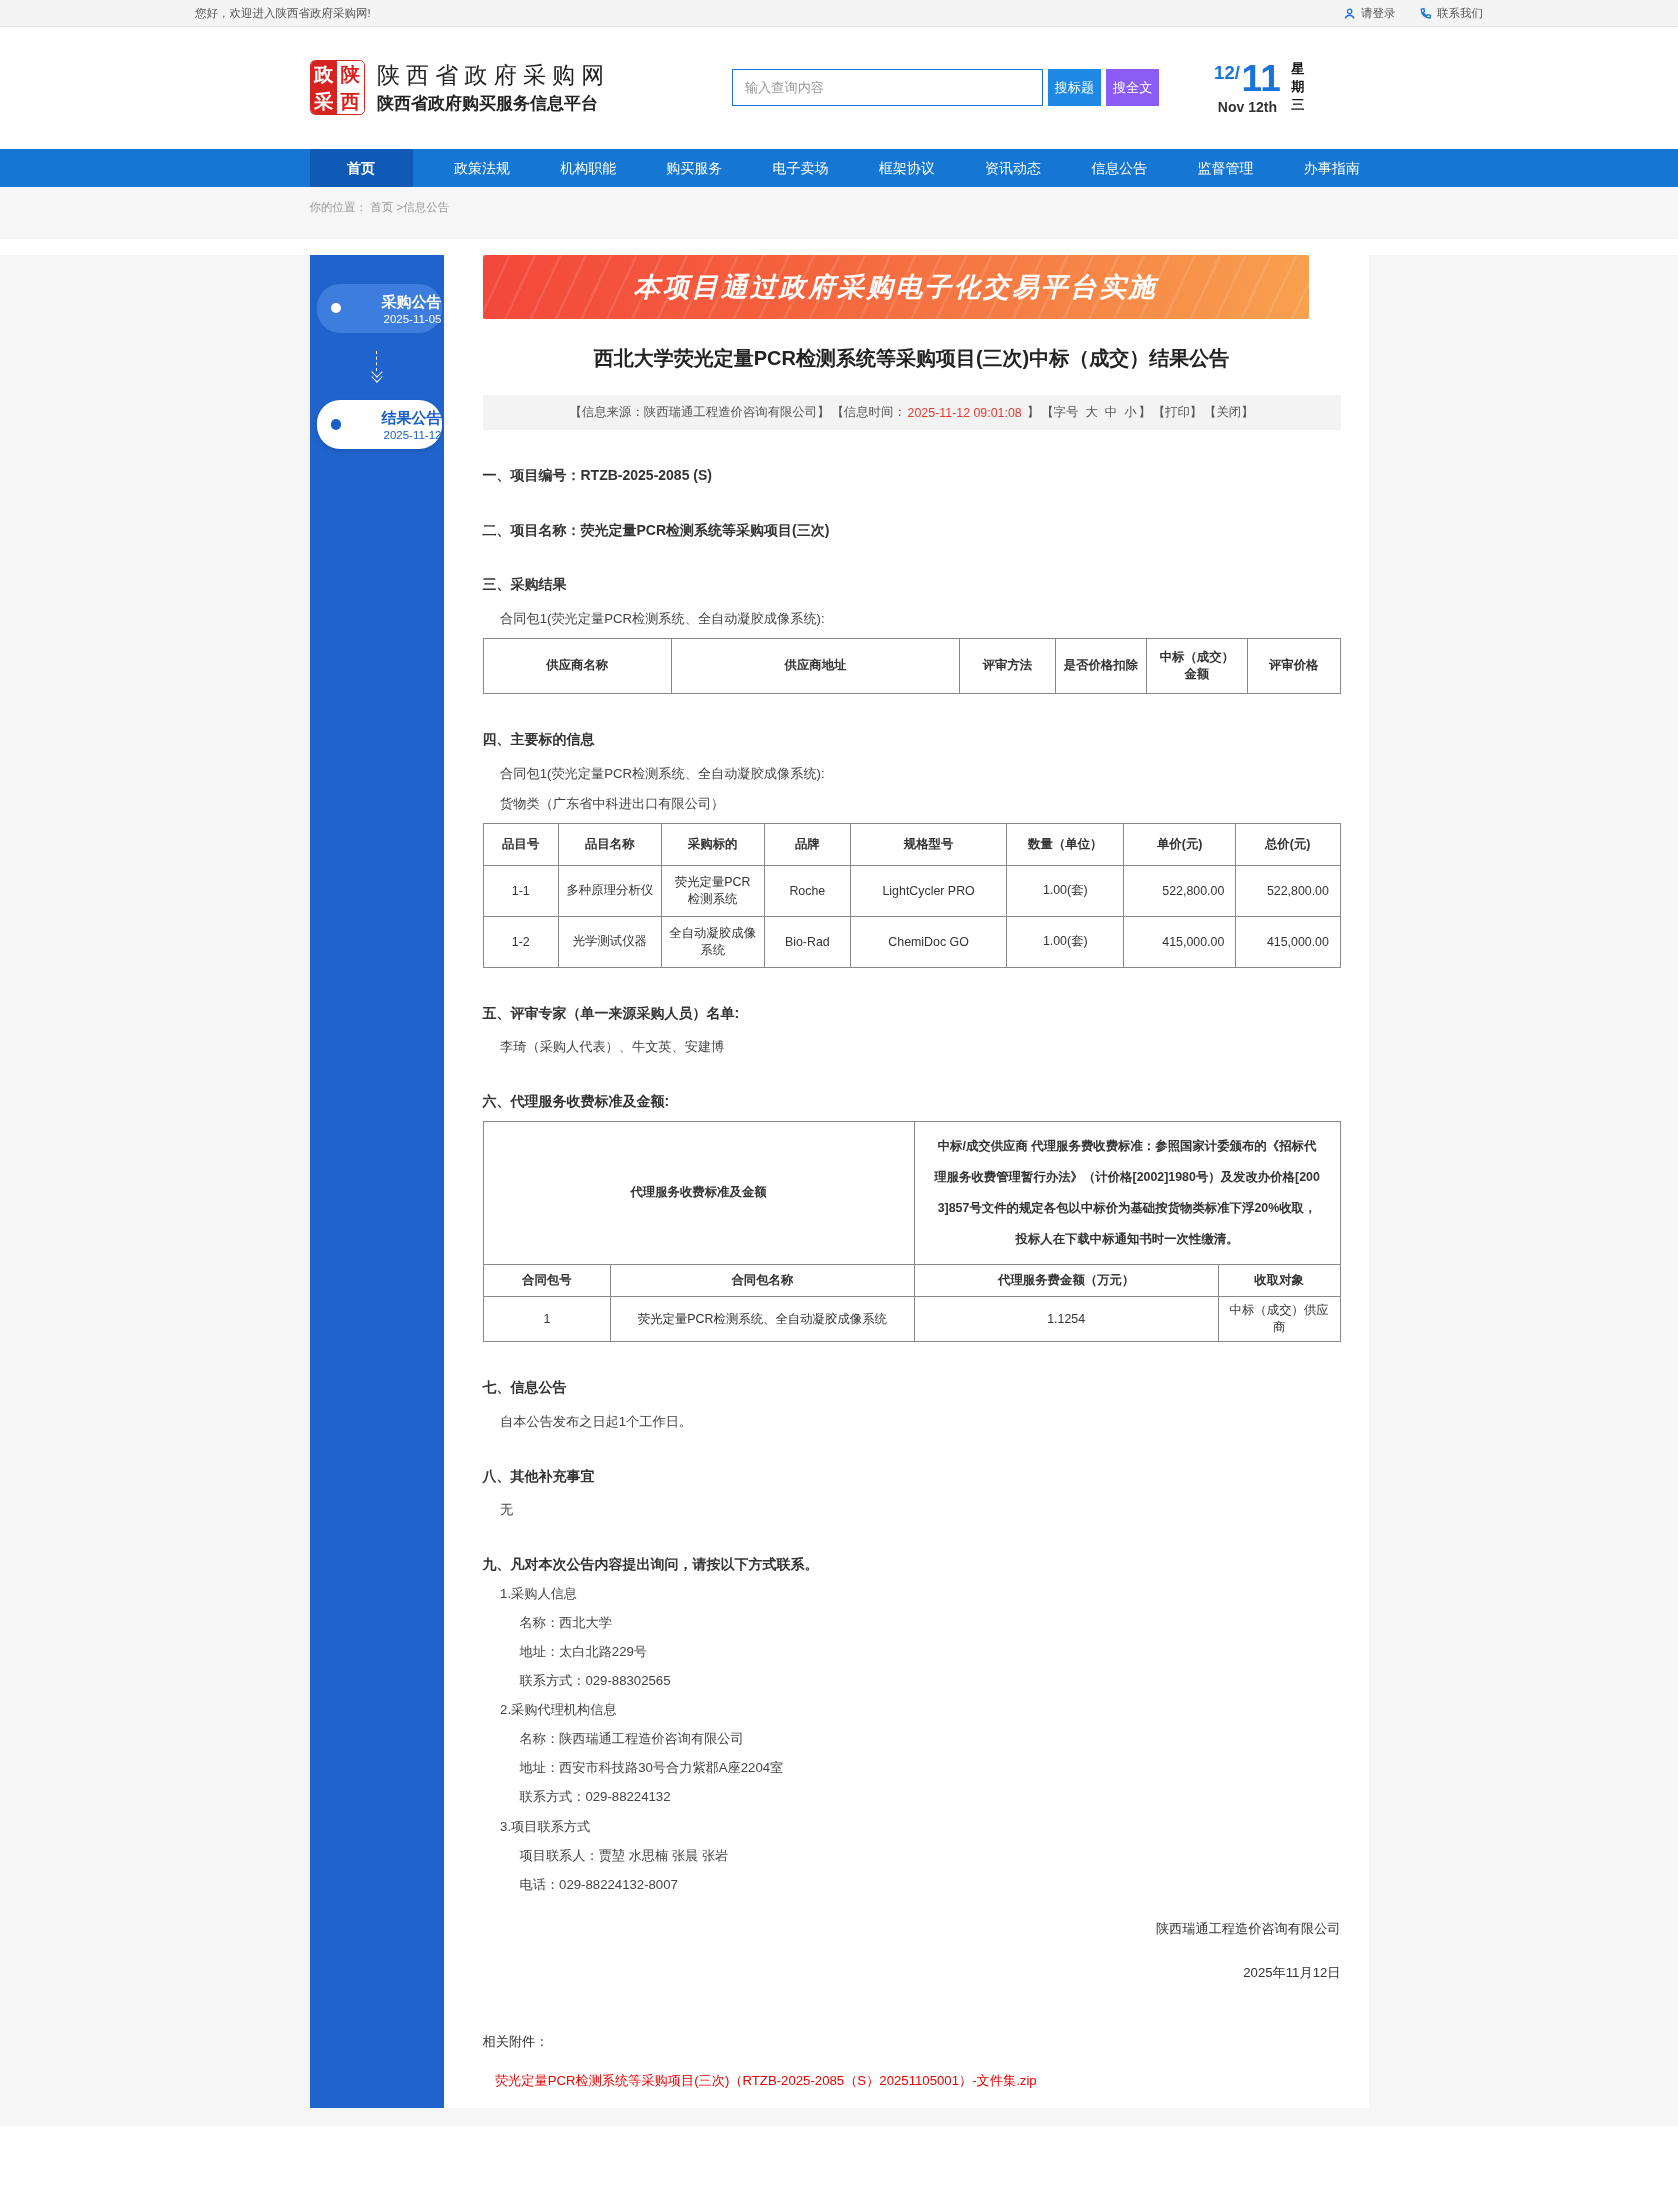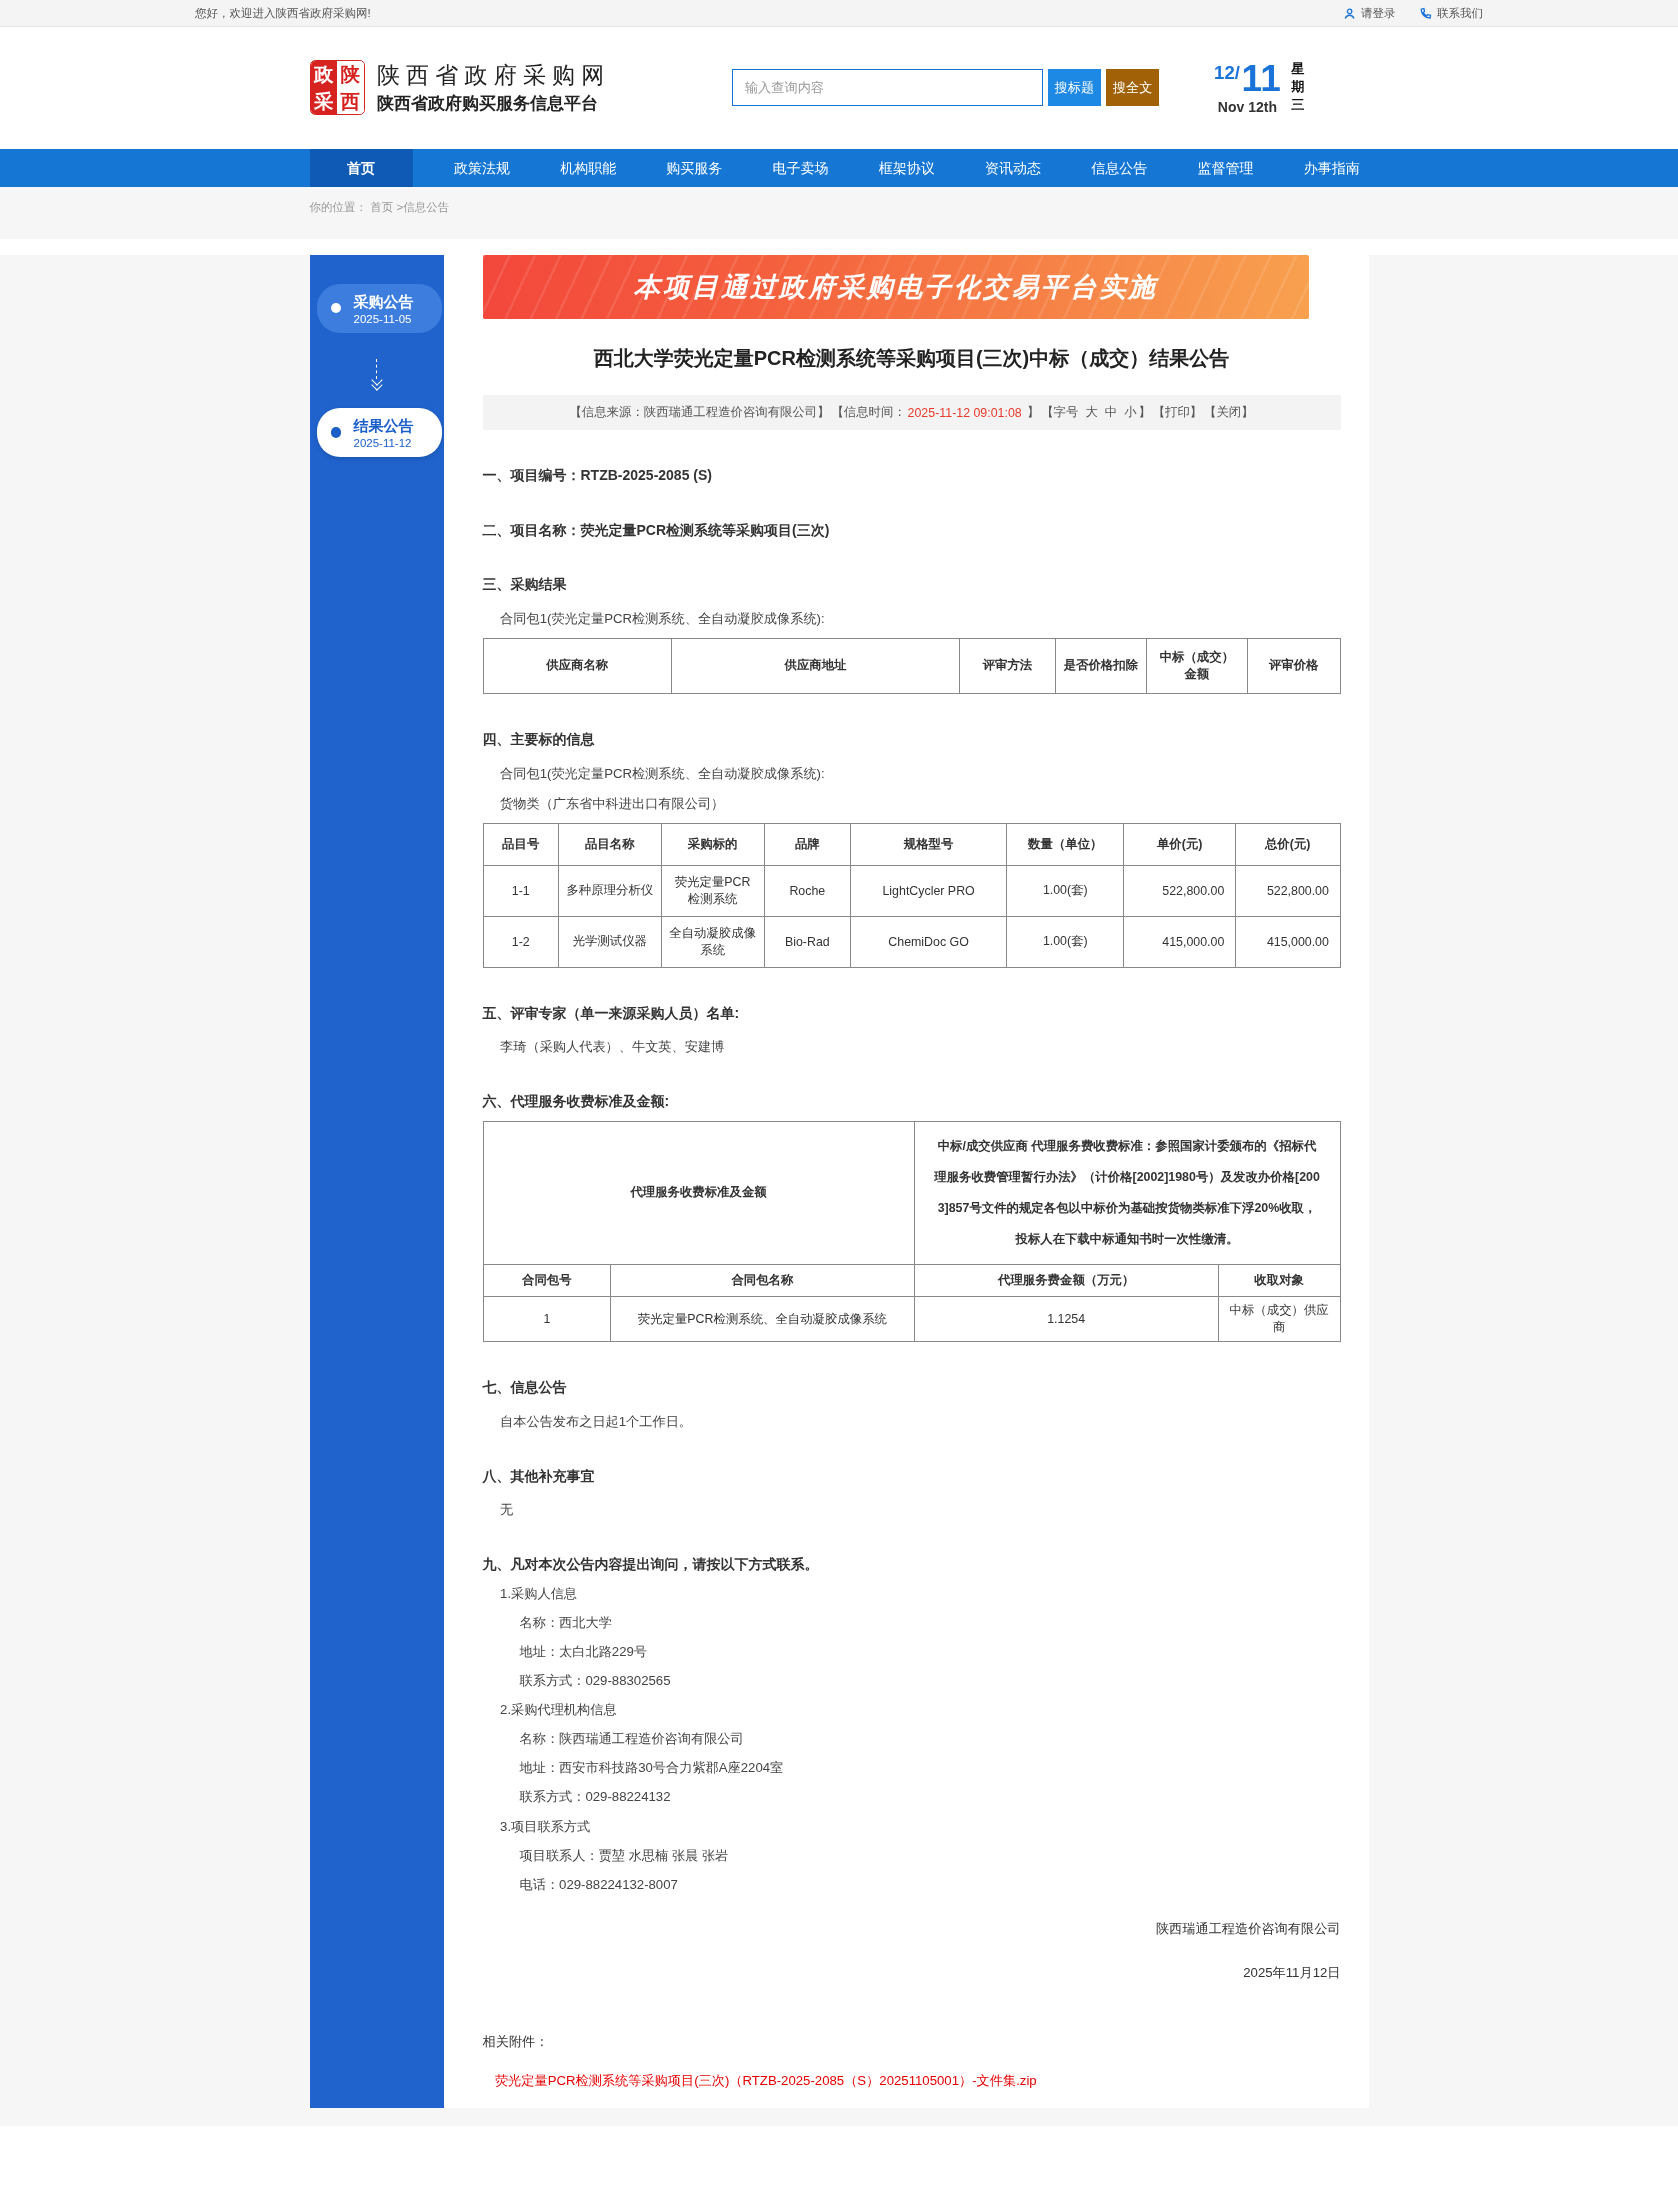--- a/index.html
+++ b/index.html
@@ -25,21 +25,21 @@
   .seal .r { background:#d6231f; color:#fff; }
   .seal .w { background:#fff; color:#d6231f; }
   .site-names { line-height:1.25; }
   .site-title { font-size:23px; font-weight:normal; color:#222; letter-spacing:6.2px; }
   .site-sub { font-size:17px; font-weight:bold; color:#222; margin-top:3.5px; }
   .search-area { display:flex; align-items:center; margin-left:121px; }
   .search-input { width:311px; height:37px; border:1.8px solid #1a73d9; padding:0 12.4px; font-size:13.2px; color:#333; outline:none; }
   .search-input::placeholder { color:#999; }
   .sbtn { height:37px; width:53px; border:none; color:#fff; font-size:13.2px; margin-left:5.3px; cursor:pointer; }
   .sbtn.title { background:#1e88e5; }
-  .sbtn.full { background:#a16207; }
+  .sbtn.full { background:#8b5cf6; }
   .date-block { margin-left:55px; display:flex; align-items:flex-start; }
   .date-mid { text-align:center; }
   .date-top { display:flex; align-items:flex-start; justify-content:center; color:#1a73d9; font-weight:bold; }
   .date-month { font-size:18.5px; line-height:1.4; }
   .date-day { font-size:37px; line-height:1; margin-left:1.8px; }
   .date-en { font-size:14px; font-weight:bold; color:#333; margin-top:1.8px; }
   .weekday { margin-left:10.6px; font-size:13.2px; font-weight:bold; color:#111; width:16px; line-height:1.35; word-break:break-all; }
 
   
   .nav { height:38px; background:#1577d3; }
@@ -49,21 +49,21 @@
 
   
   .crumbbar { height:52px; background:#f6f6f6; }
   .crumbbar .wrap { padding-top:13.2px; font-size:11.5px; color:#999; }
   .crumbbar a { color:#999; text-decoration:none; cursor:pointer; }
 
   
   .content-outer { background:#f6f6f6; padding-bottom:18.5px; }
   .card { width:1059px; margin:0 auto; background:#fff; position:relative; min-height:1809px; padding-bottom:17.6px; }
   .sidebar { position:absolute; left:0; top:0; bottom:0; width:134px; background:#2063cd; }
-  .side-pill { position:relative; margin:29px 0 8px 7px; width:125px; border-radius:23px; padding:8px 0 8px 37px; cursor:pointer; }
+  .side-pill { position:relative; margin:29px 0 0 7px; width:125px; border-radius:23px; padding:8px 0 8px 37px; cursor:pointer;text-align:right; }
   .side-pill .dot { position:absolute; left:14px; top:50%; margin-top:-5.3px; width:10.6px; height:10.6px; border-radius:50%; }
   .side-pill.first { background:#3c7ddd; color:#fff; }
   .side-pill.first .dot { background:#fff; }
   .side-pill.active { background:#fff; color:#1a5fc8; margin-top:0; box-shadow:0 1.8px 5.3px rgba(0,0,0,.15); }
   .side-pill.active .dot { background:#1a5fc8; }
   .pill-title { font-size:15px; font-weight:bold; line-height:1.3; }
   .pill-date { font-size:11.5px; margin-top:1.8px; }
   .side-arrow { height:67px; display:flex; flex-direction:column; align-items:center; justify-content:center; }
   .dash { border-left:0.9px dashed #fff; height:19.4px; }
   .chev { width:8px; height:8px; border-left:1.8px solid #fff; border-bottom:1.8px solid #fff; transform:rotate(-45deg); margin-top:-2.6px; }

